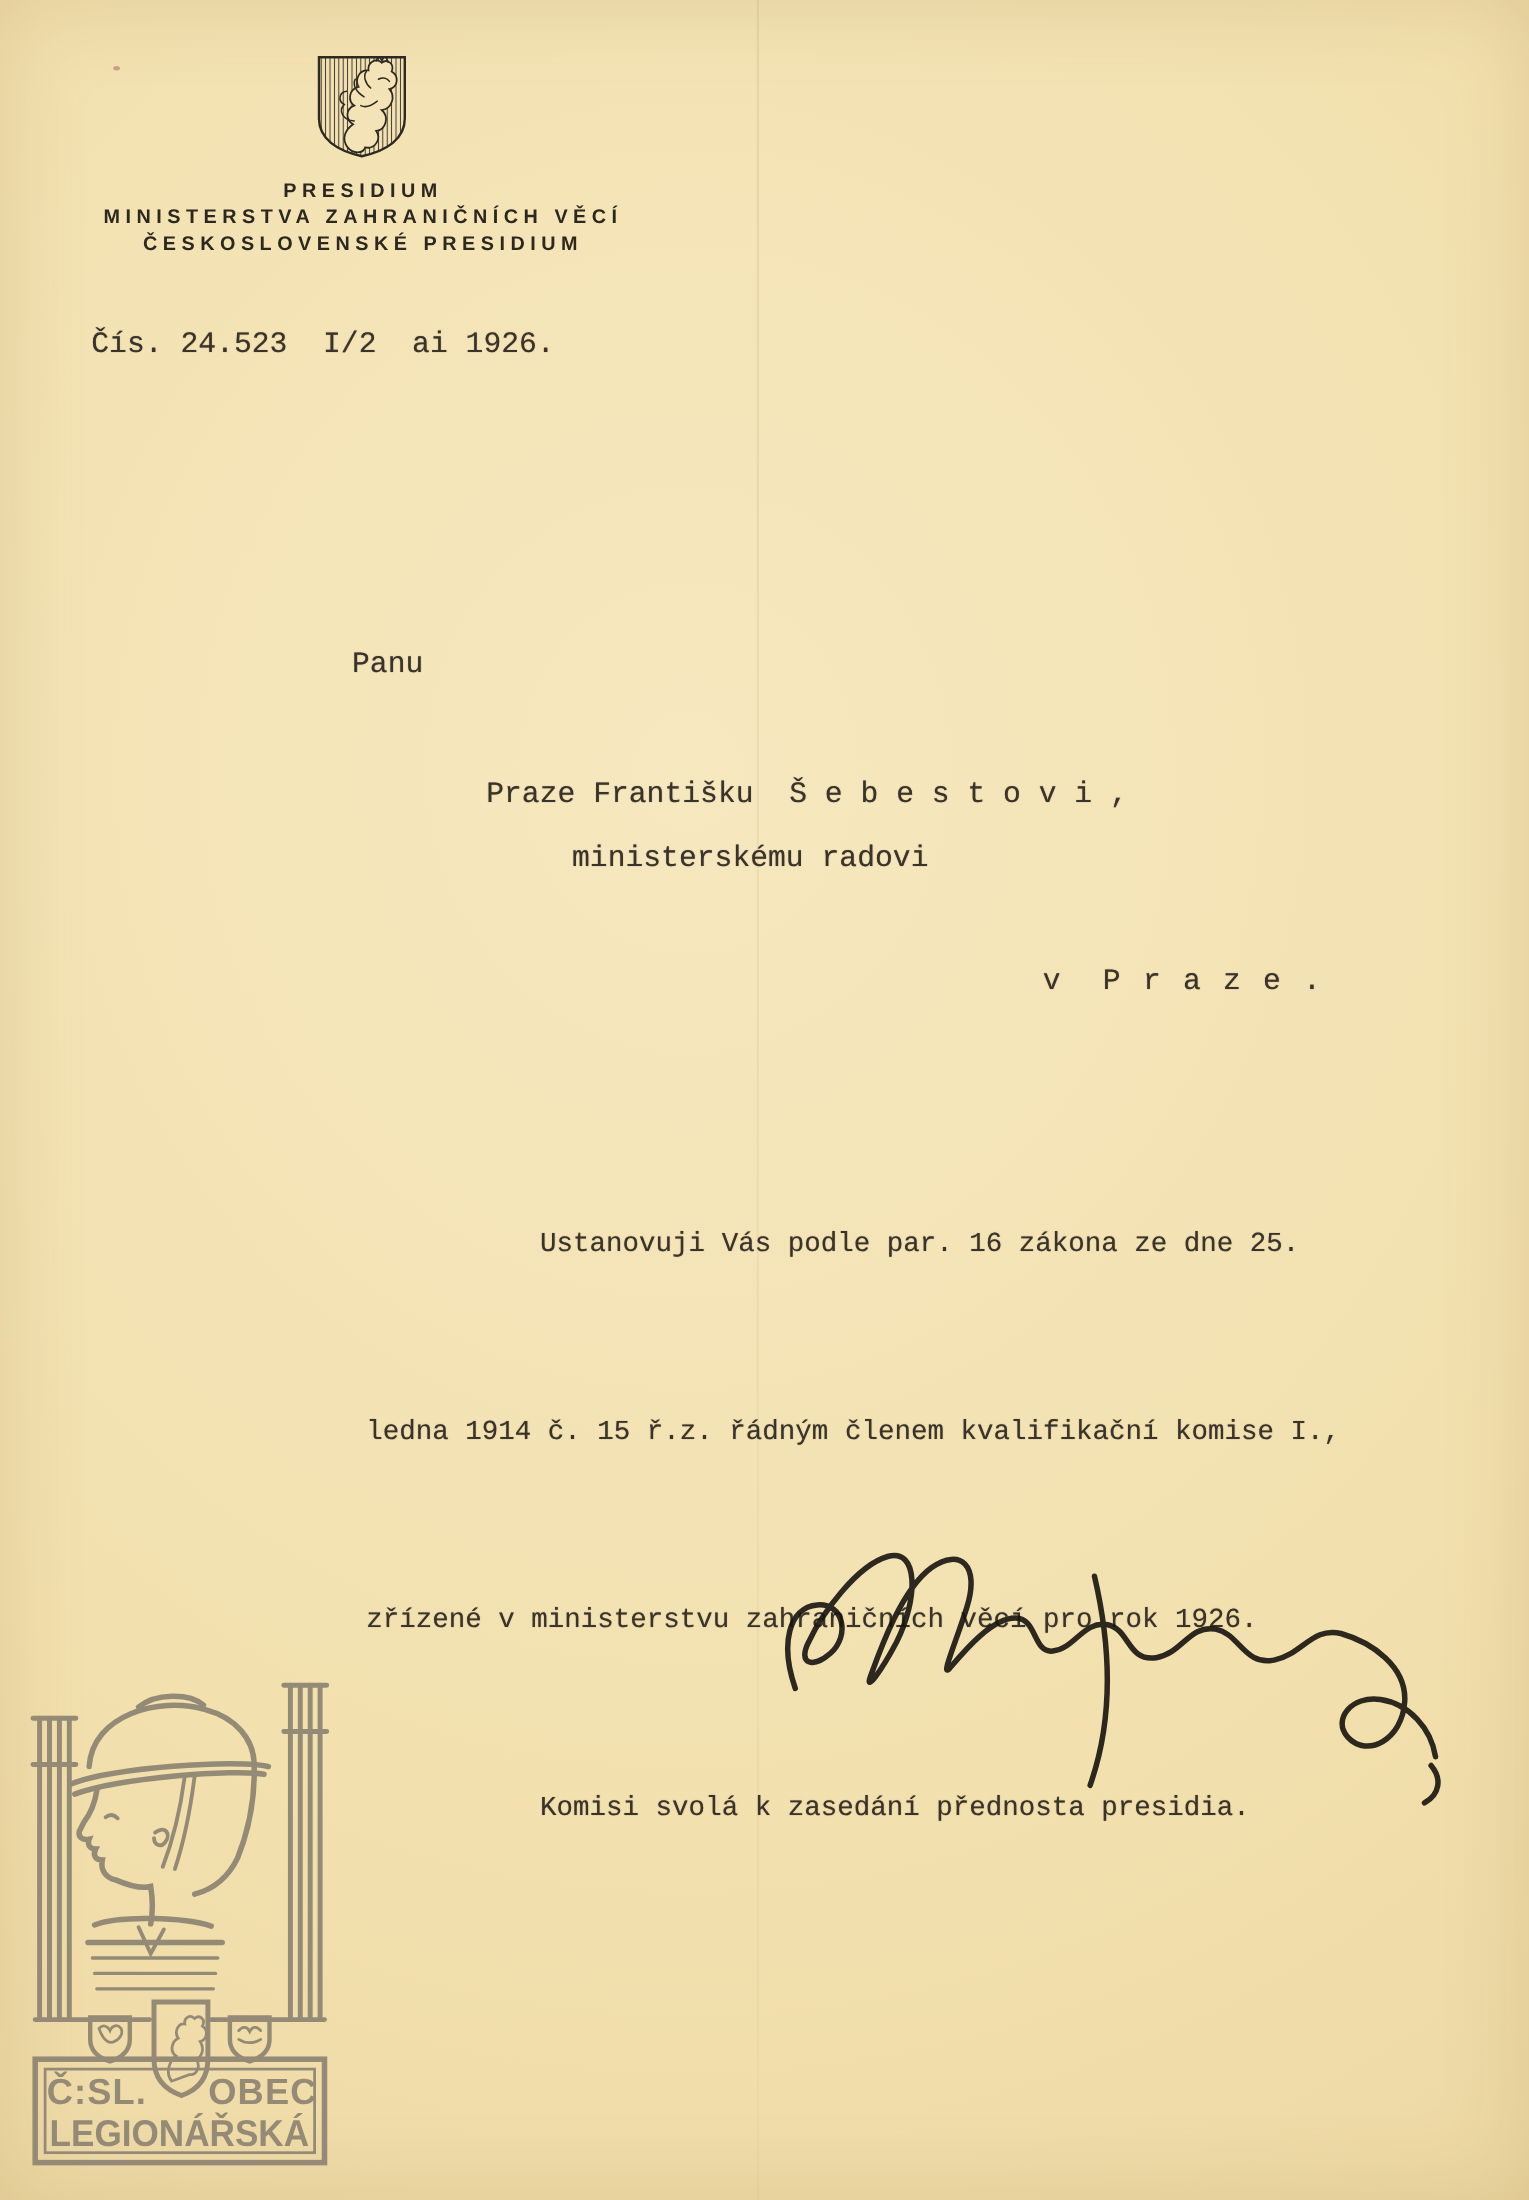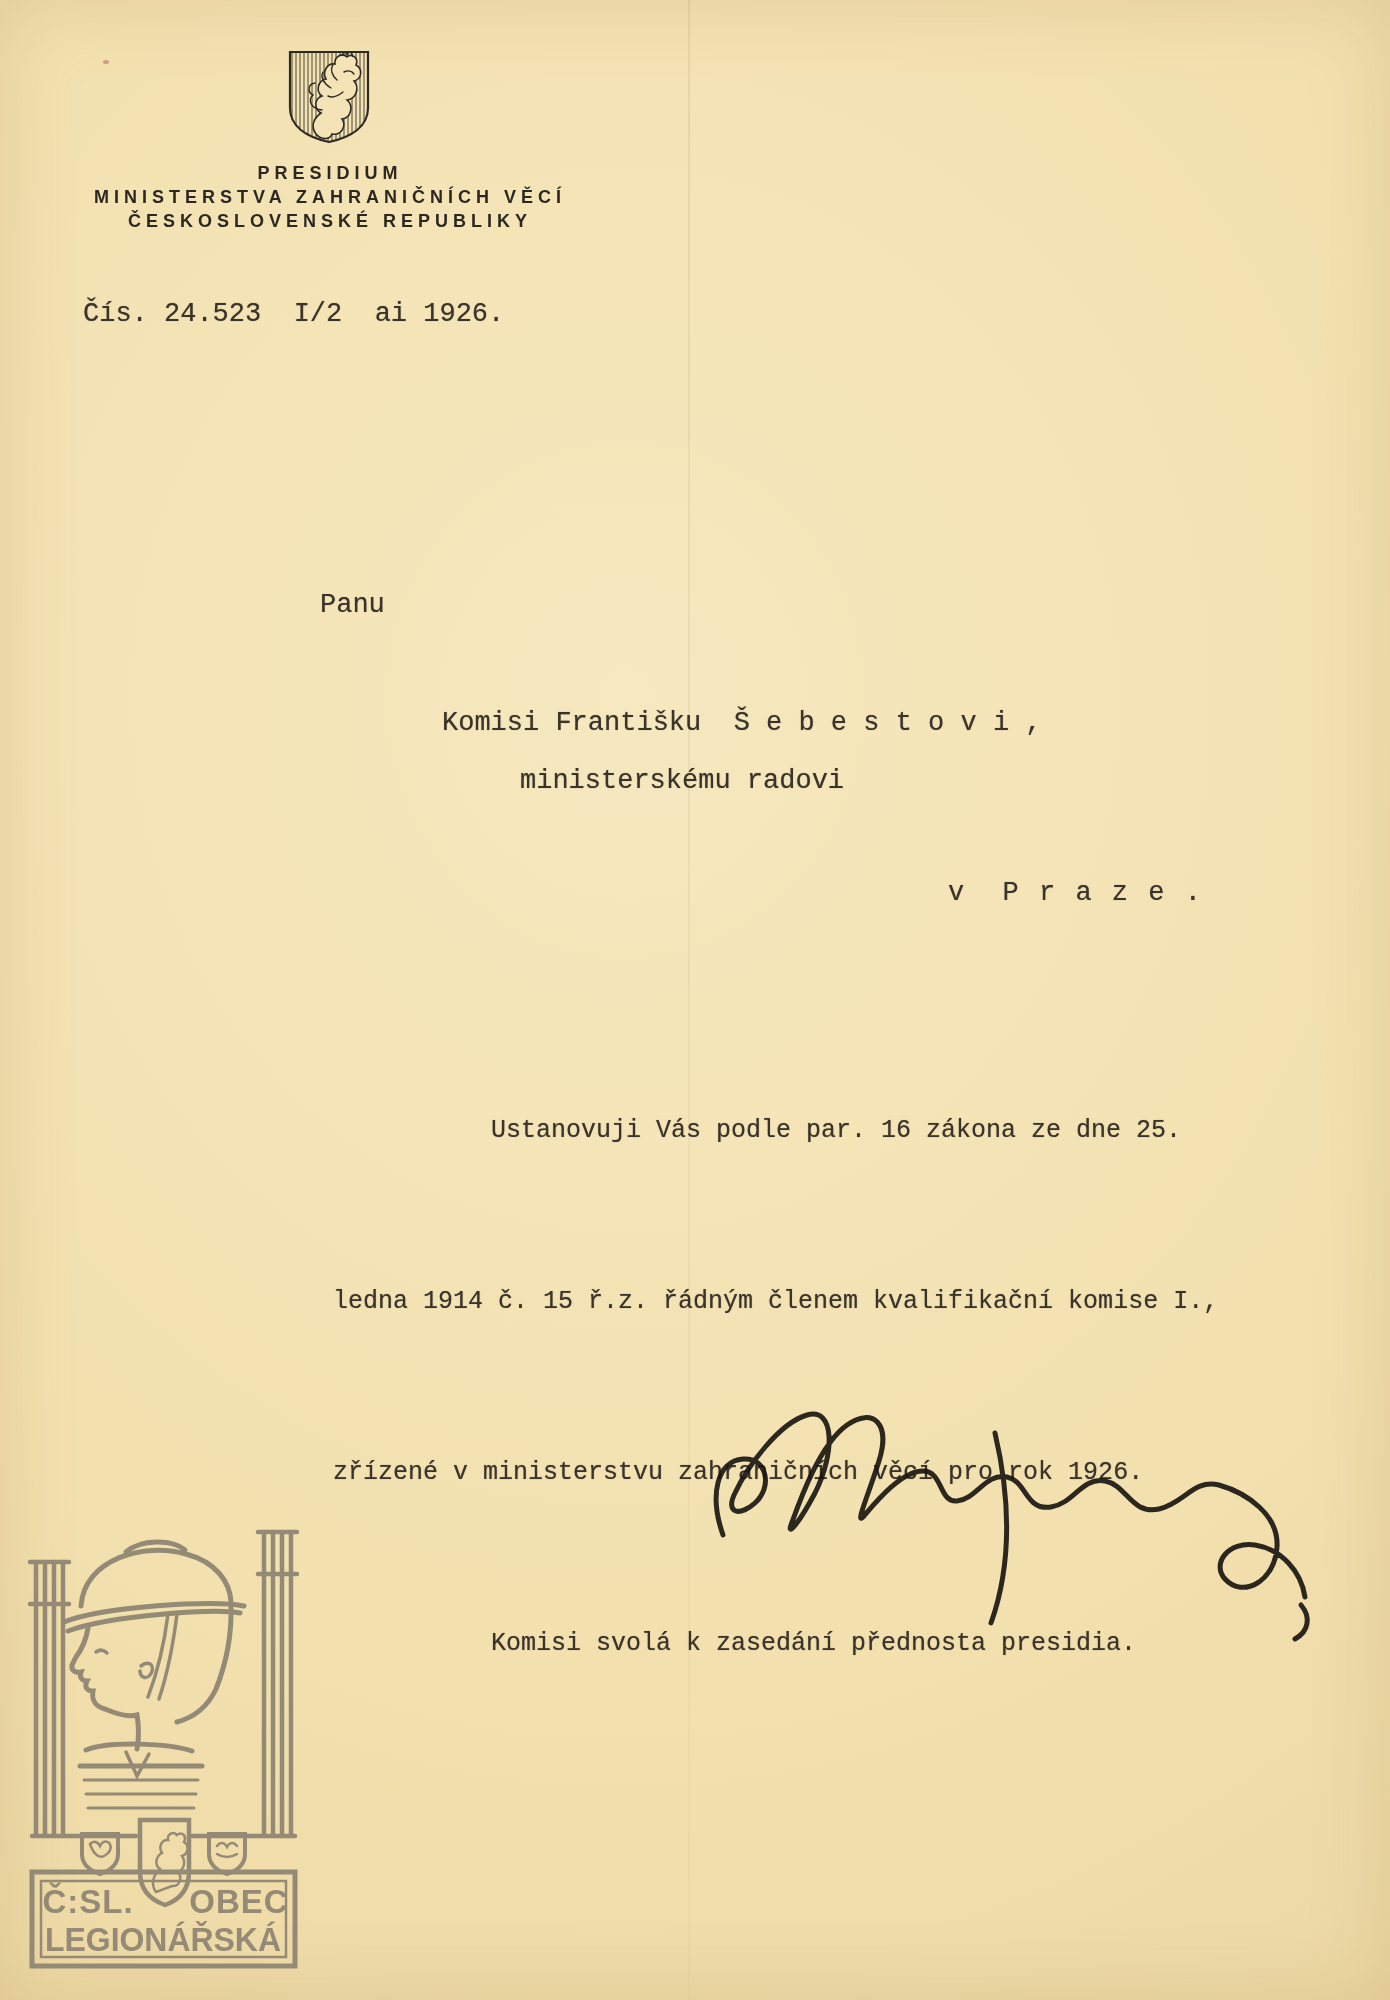--- a/index.html
+++ b/index.html
@@ -82,27 +82,27 @@
       <path d="M56 8 L58 2 L61 7 L64 2 L67 9" fill="none" stroke="#2e2a22" stroke-width="1.4"></path>
       <path d="M45 40 C38 36 34 29 37 24 M51 32 C46 28 44 21 47 17
                M36 62 C26 61 21 53 27 47 C21 44 22 36 29 35
                M58 24 C62 22 66 23 68 26 M57 44 C52 48 46 50 42 48" fill="none" stroke="#2e2a22" stroke-width="1.4" stroke-linecap="round"></path>
     </g>
   </svg>
 
   <div class="letterhead">
     <div>PRESIDIUM</div>
     <div>MINISTERSTVA ZAHRANIČNÍCH VĚCÍ</div>
-    <div>ČESKOSLOVENSKÉ REPUBLIKY</div>
+    <div>ČESKOSLOVENSKÉ PRESIDIUM</div>
   </div>
 
   <div class="tw ref">Čís. 24.523  I/2  ai 1926.</div>
 
   <div class="tw panu">Panu</div>
-  <div class="tw addr-name">Komisi Františku  Š e b e s t o v i ,</div>
+  <div class="tw addr-name">Praze Františku  Š e b e s t o v i ,</div>
   <div class="tw addr-role">ministerskému radovi</div>
   <div class="tw addr-place">v  P r a z e .</div>
 
   <div class="body-block">
     <div class="indent">Ustanovuji Vás podle par. 16 zákona ze dne 25.</div>
     <div>ledna 1914 č. 15 ř.z. řádným členem kvalifikační komise I.,</div>
     <div>zřízené v ministerstvu zahraničních věcí pro rok 1926.</div>
     <div class="indent">Komisi svolá k zasedání přednosta presidia.</div>
   </div>
 

